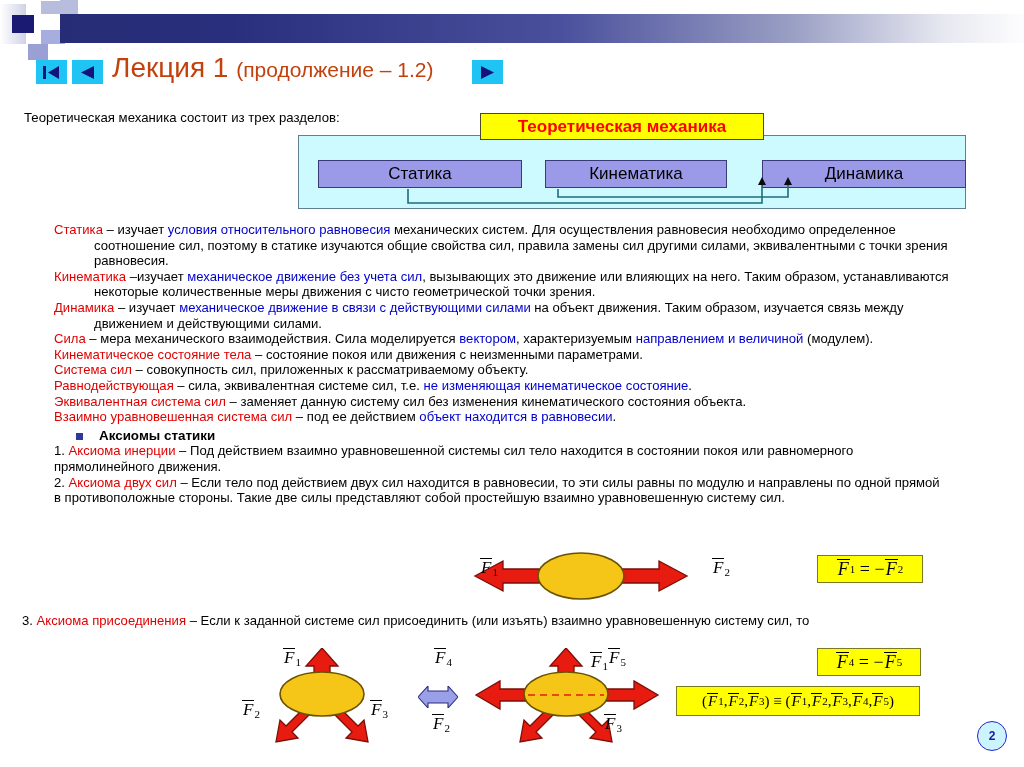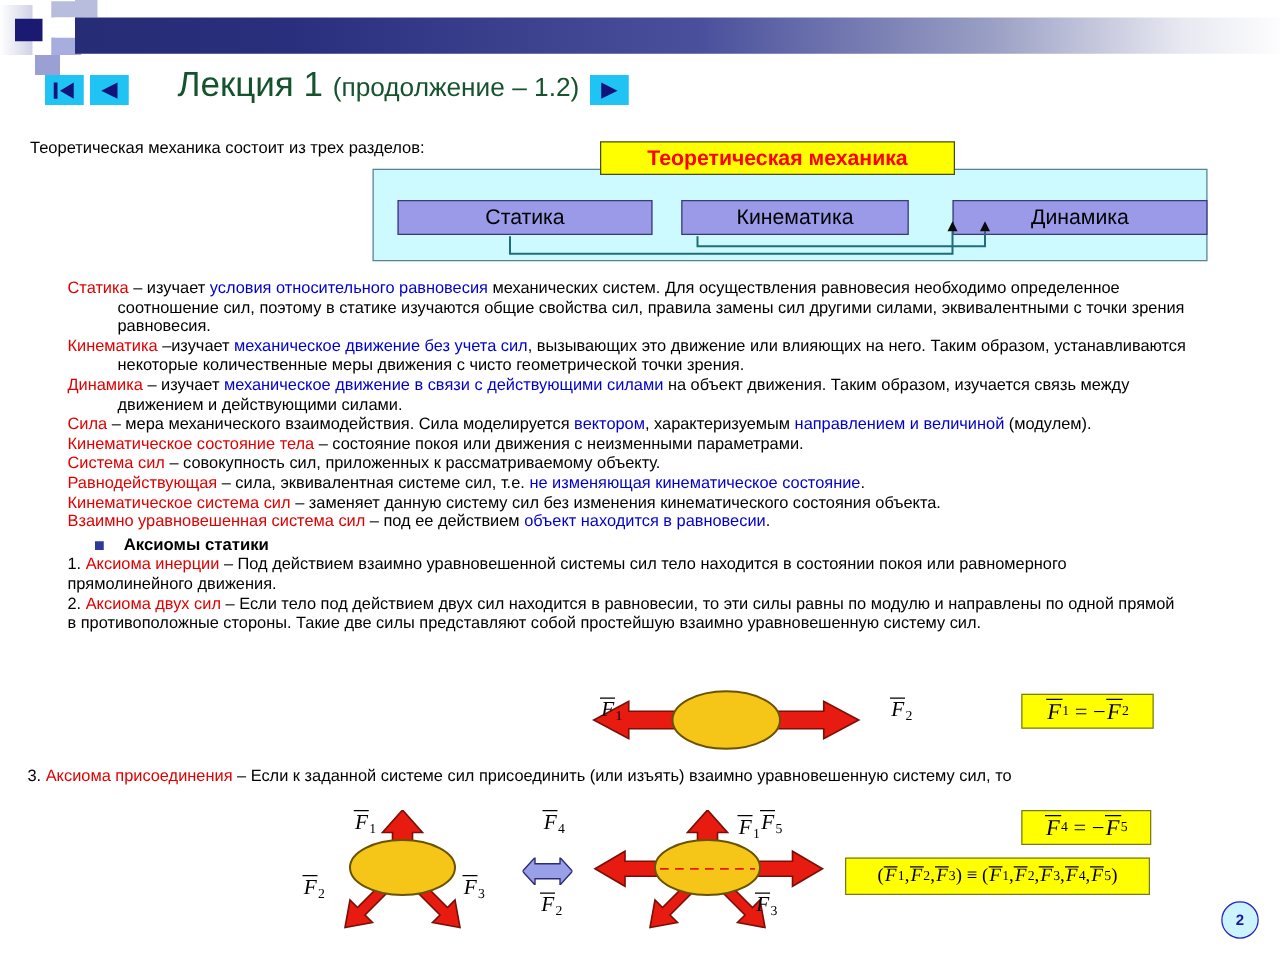--- a/index.html
+++ b/index.html
@@ -33,21 +33,21 @@
     position:absolute;top:60px;width:31px;height:24px;background:#20c4f4;
     display:flex;align-items:center;justify-content:center;cursor:pointer;
   }
   #nav-first{left:36px;}
   #nav-prev{left:72px;}
   #nav-next{left:472px;}
   .navbtn svg{display:block;}
 
   .title{
     position:absolute;left:112px;top:52px;
-    font-size:28px;color:#14532d;white-space:nowrap;margin-left:30px;
+    font-size:28px;color:#c2410c;white-space:nowrap;
   }
   .title .sub{font-size:21px;}
 
   
   .cyanbox{
     position:absolute;left:298px;top:135px;width:668px;height:74px;
     background:#ccfaff;border:1px solid #5f7f92;box-sizing:border-box;
   }
   .yellowtitle{
     position:absolute;left:480px;top:113px;width:284px;height:27px;
@@ -187,21 +187,21 @@
     <p>
       <span class="red">Кинематическое состояние тела</span><span> – состояние покоя или движения с неизменными параметрами.</span>
     </p>
     <p>
       <span class="red">Система сил</span><span> – совокупность сил, приложенных к рассматриваемому объекту.</span>
     </p>
     <p>
       <span class="red">Равнодействующая</span><span> – сила, эквивалентная системе сил, т.е. </span><span class="blue">не изменяющая кинематическое состояние</span><span>.</span>
     </p>
     <p>
-      <span class="red">Кинематическое система сил</span><span> – заменяет данную систему сил без изменения кинематического состояния объекта.</span>
+      <span class="red">Эквивалентная система сил</span><span> – заменяет данную систему сил без изменения кинематического состояния объекта.</span>
     </p>
     <p>
       <span class="red">Взаимно уравновешенная система сил</span><span> – под ее действием </span><span class="blue">объект находится в равновесии</span><span>.</span>
     </p>
 
     <p class="bullet-line" id="axioms-head">
       <span class="sq"></span>
       <span>Аксиомы статики</span>
     </p>
 

